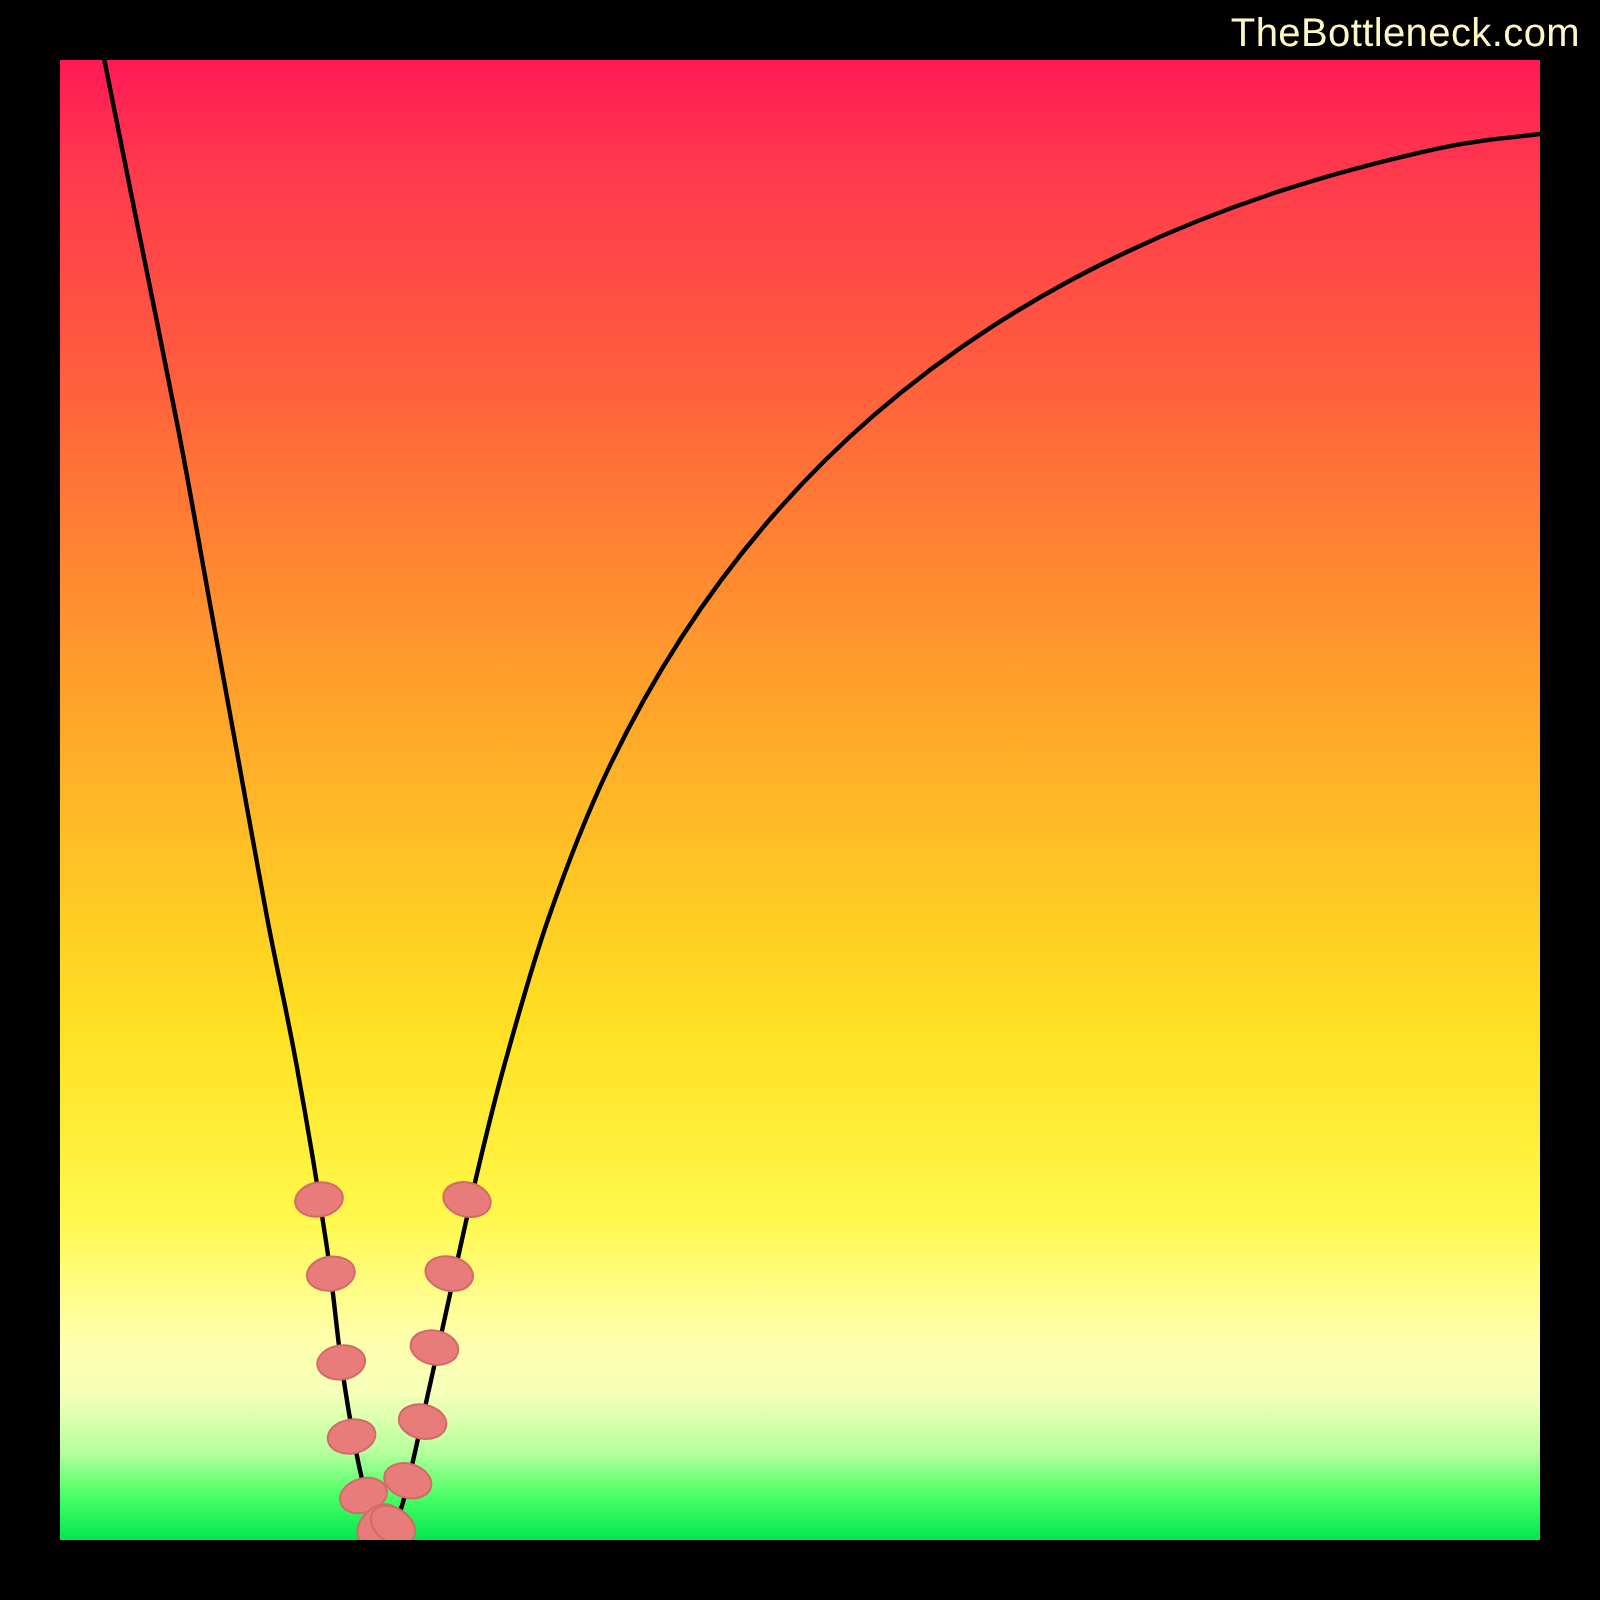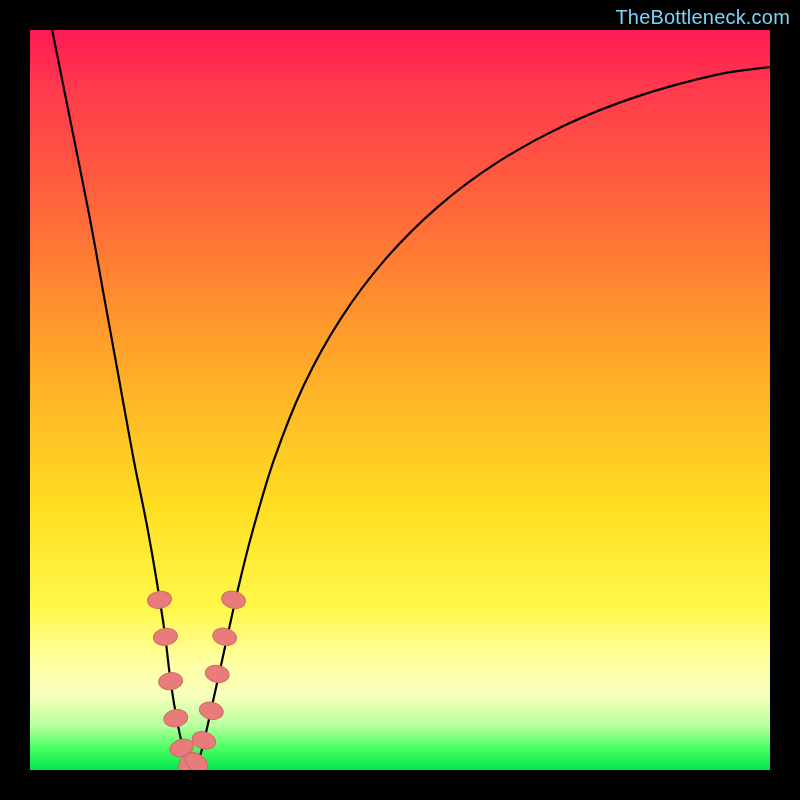--- a/index.html
+++ b/index.html
@@ -45,21 +45,21 @@
     );
   }
   svg.curves {
     position: absolute;
     inset: 0;
   }
   .watermark {
     position: absolute;
     top: 6px;
     right: 10px;
-    color: #7dd3fc;
+    color: #fef9c3;
     font-size: 20px;
     letter-spacing: 0.2px;
     font-weight: 500;
     user-select: none;
   }
 </style>
 </head>
 <body>
 
 <div class="frame">

